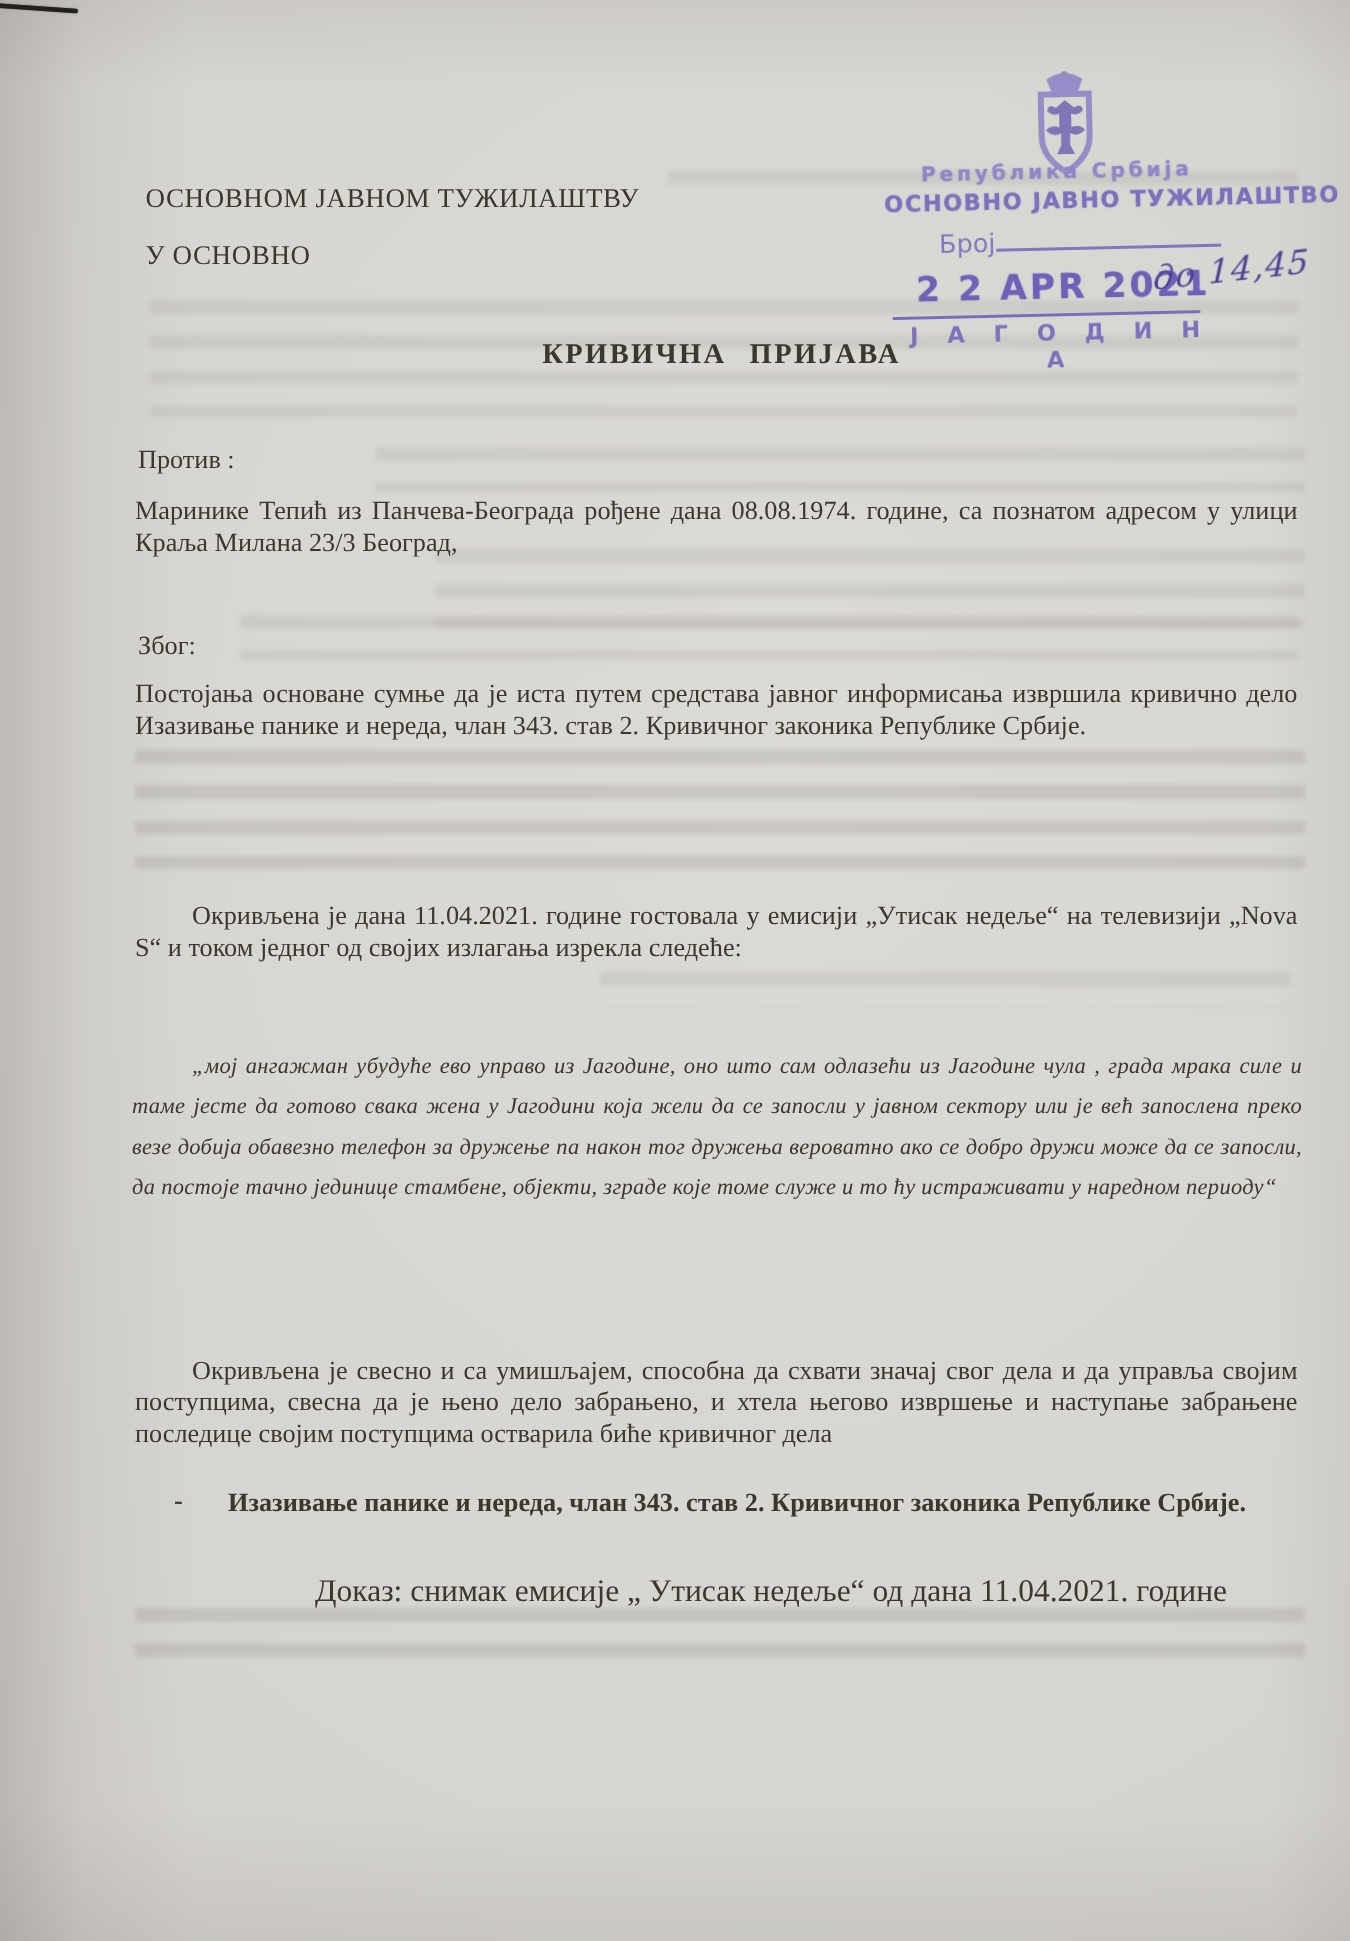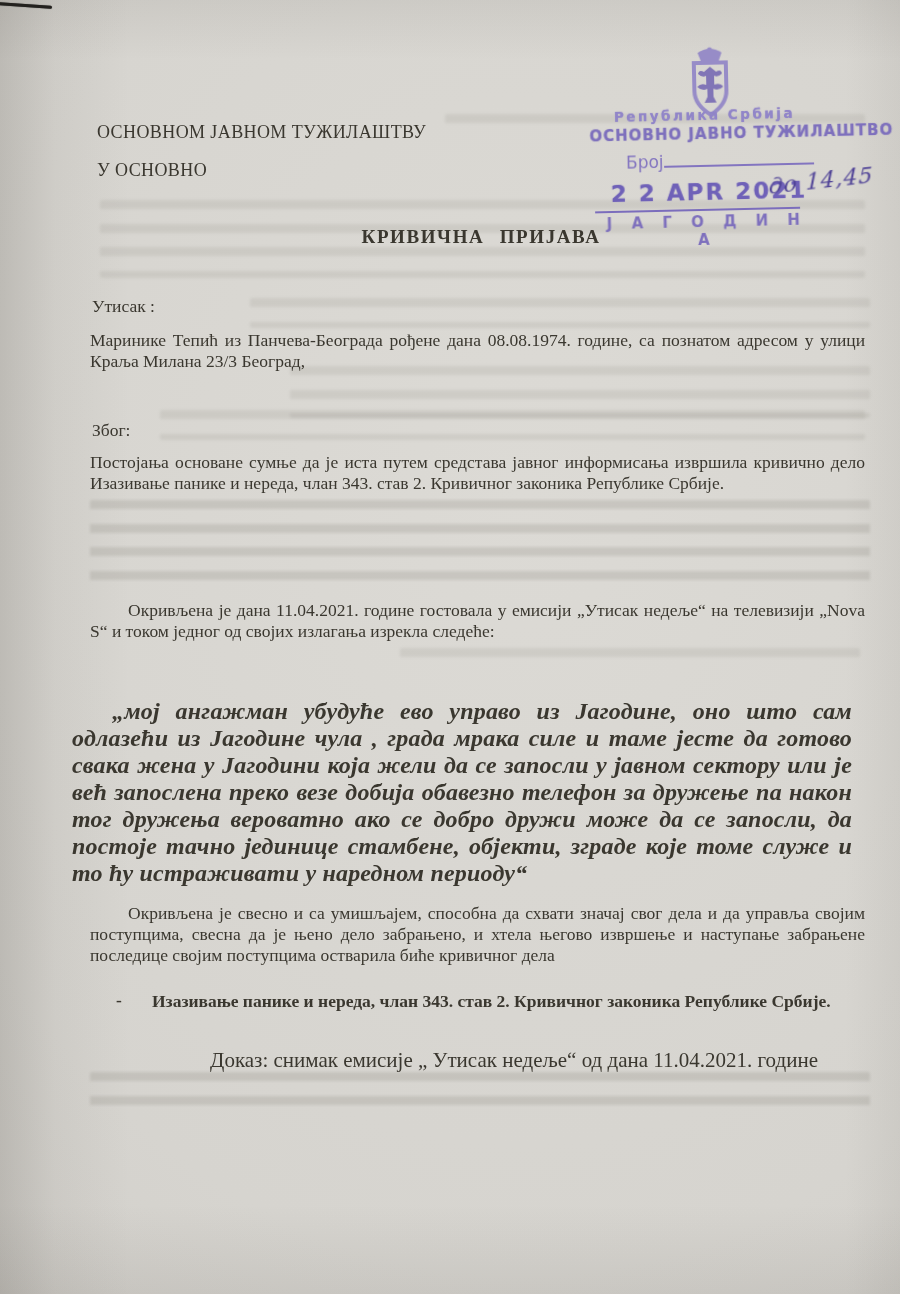--- a/index.html
+++ b/index.html
@@ -30,22 +30,22 @@
     position:absolute;left:0;top:226px;width:900px;margin:0;
     text-align:center;font-size:19px;font-weight:bold;letter-spacing:1.6px;word-spacing:9px;padding-left:31px;
   }
   .label{position:absolute;left:92px;font-size:17.5px;}
   .body-text{
     position:absolute;left:90px;width:775px;
     font-size:17.5px;line-height:21px;text-align:justify;margin:0;
   }
   .indent{text-indent:38px;}
   .quote{
-    position:absolute;left:72px;top:698px;width:780px;margin:0;
-    font-size:24px;font-weight:bold;font-style:italic;
+    position:absolute;left:88px;top:698px;width:780px;margin:0;
+    font-size:15px;font-weight:normal;font-style:italic;
     line-height:27px;text-align:justify;text-indent:40px;
     letter-spacing:.2px;
   }
   .charge-row{
     position:absolute;left:116px;top:990px;width:730px;
     display:flex;align-items:flex-start;
   }
   .charge-marker{width:36px;font-size:17.5px;font-weight:bold;}
   .charge-text{flex:1;font-size:17.5px;line-height:23.5px;text-align:justify;font-weight:bold;}
   .evidence{position:absolute;left:118px;top:1048px;width:700px;font-size:21px;margin:0;text-align:right;}
@@ -129,21 +129,21 @@
       <span>Број</span><span class="blank"></span>
     </div>
     <div class="stamp-date">2 2 APR 2021</div>
     <div class="handwriting">до 14,45</div>
     <div class="stamp-underline"></div>
     <div class="stamp-city">Ј А Г О Д И Н А</div>
   </div>
 
   <h1 class="doc-title">КРИВИЧНА  ПРИЈАВА</h1>
 
-  <div class="label" style="top:296px;">Утисак :</div>
+  <div class="label" style="top:296px;">Против :</div>
   <p class="body-text" style="top:330px;">Маринике Тепић из Панчева-Београда рођене дана 08.08.1974. године, са познатом адресом у улици Краља Милана 23/3 Београд,</p>
 
   <div class="label" style="top:420px;">Због:</div>
   <p class="body-text" style="top:452px;">Постојања основане сумње да је иста путем средстава јавног информисања извршила кривично дело Изазивање панике и нереда, члан 343. став 2. Кривичног законика Републике Србије.</p>
 
   <p class="body-text indent" style="top:600px;">Окривљена је дана 11.04.2021. године гостовала у емисији „Утисак недеље“ на телевизији „Nova S“ и током једног од својих излагања изрекла следеће:</p>
 
   <p class="quote">„мој ангажман убудуће ево управо из Јагодине, оно што сам одлазећи из Јагодине чула , града мрака силе и таме јесте да готово свака жена у Јагодини која жели да се запосли у јавном сектору или је већ запослена преко везе добија обавезно телефон за дружење па након тог дружења вероватно ако се добро дружи може да се запосли, да постоје тачно јединице стамбене, објекти, зграде које томе служе и то ћу истраживати у наредном периоду“</p>
 
   <p class="body-text indent" style="top:903px;">Окривљена је свесно и са умишљајем, способна да схвати значај свог дела и да управља својим поступцима, свесна да је њено дело забрањено, и хтела његово извршење и наступање забрањене последице својим поступцима остварила биће кривичног дела</p>

